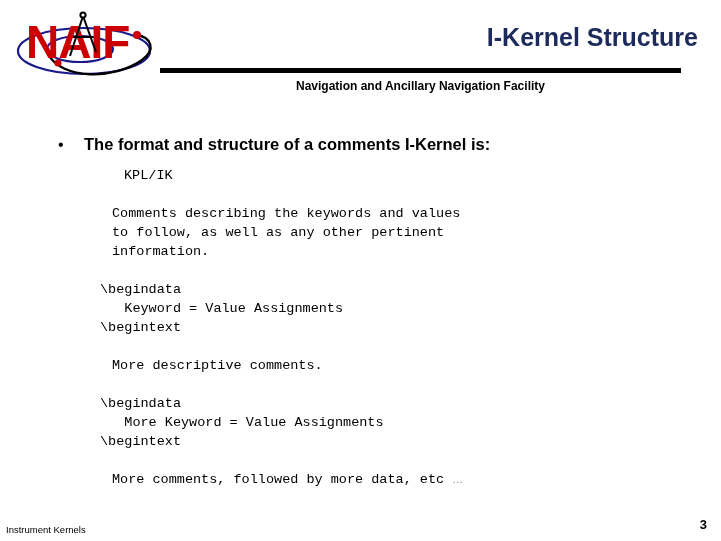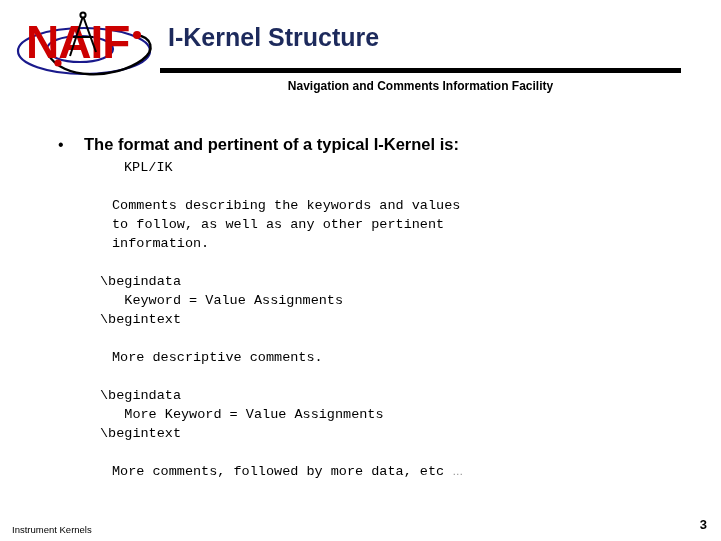--- a/index.html
+++ b/index.html
@@ -28,24 +28,24 @@
     position: absolute;
     left: 10px;
     top: 6px;
     width: 160px;
     height: 82px;
   }
 
   
   #title-block {
     position: absolute;
-    left: 168px;
+    left: 177px;
     top: 22px;
     width: 521px;
-    text-align: left;
+    text-align: right;
   }
   #slide-title {
     font-size: 25px;
     font-weight: bold;
     color: #1d2a5c;
     letter-spacing: 0px;
     line-height: 30px;
     white-space: nowrap;
   }
   #title-rule {
@@ -96,21 +96,21 @@
     font-weight: bold;
     color: #000000;
     line-height: 20px;
     white-space: nowrap;
   }
 
   
   #kernel-listing {
     position: absolute;
     left: 0;
-    top: 48px;
+    top: 56px;
     width: 721px;
     font-family: "Liberation Mono", "DejaVu Sans Mono", monospace;
     font-size: 13.5px;
     line-height: 19px;
     color: #000000;
     white-space: pre;
   }
   .code-line {
     display: block;
     white-space: pre;
@@ -128,21 +128,21 @@
   
   #slide-footer {
     position: absolute;
     left: 0;
     top: 500px;
     width: 721px;
     height: 41px;
   }
   #footer-label {
     position: absolute;
-    left: 12px;
+    left: 6px;
     top: 24px;
     font-size: 9.5px;
     color: #000000;
     white-space: nowrap;
   }
   #page-number {
     position: absolute;
     right: 14px;
     top: 17px;
     font-size: 13px;
@@ -177,28 +177,28 @@
       <circle cx="127" cy="29" r="4" fill="#cc0000"></circle>
     </svg>
   </div>
 
   <div id="title-block">
     <div id="slide-title">I-Kernel Structure</div>
   </div>
 
   <div id="title-rule"></div>
 
-  <div id="org-subtitle">Navigation and Comments Information Facility</div>
+  <div id="org-subtitle">Navigation and Ancillary Navigation Facility</div>
 </div>
 
 <div id="slide-body">
 
   <div class="bullet-row">
     <span class="bullet-mark">•</span>
-    <span class="bullet-text">The format and pertinent of a typical I-Kernel is:</span>
+    <span class="bullet-text">The format and structure of a comments I-Kernel is:</span>
   </div>
 
   <div id="kernel-listing"><span class="code-line lvl-0">KPL/IK</span><span class="gap-md"></span><span class="code-line lvl-1">Comments describing the keywords and values</span><span class="code-line lvl-1">to follow, as well as any other pertinent</span><span class="code-line lvl-1">information.</span><span class="gap-md"></span><span class="code-line lvl-2">\begindata</span><span class="code-line lvl-2">   Keyword = Value Assignments</span><span class="code-line lvl-2">\begintext</span><span class="gap-md"></span><span class="code-line lvl-1">More descriptive comments.</span><span class="gap-md"></span><span class="code-line lvl-2">\begindata</span><span class="code-line lvl-2">   More Keyword = Value Assignments</span><span class="code-line lvl-2">\begintext</span><span class="gap-md"></span><span class="code-line lvl-1">More comments, followed by more data, etc <span class="ellipsis-soft">…</span></span></div>
 </div>
 
 <div id="slide-footer">
   <div id="footer-label">Instrument Kernels</div>
   <div id="page-number">3</div>
 </div>
 

